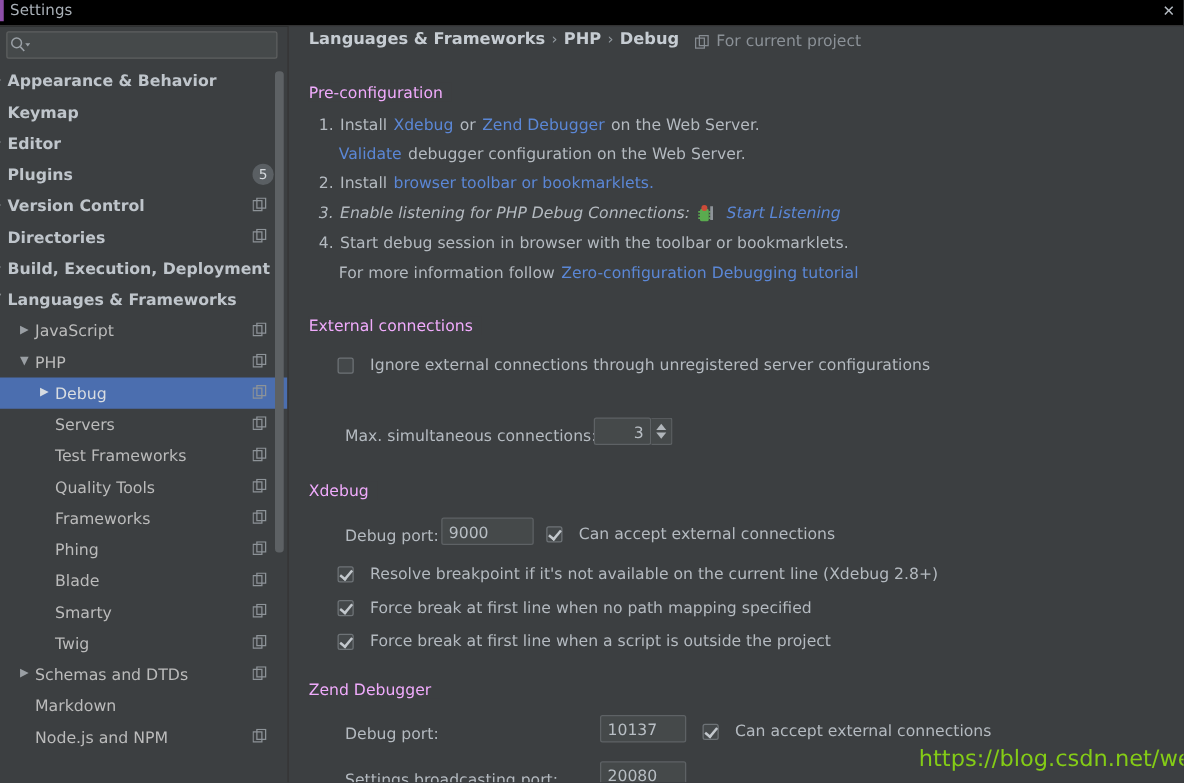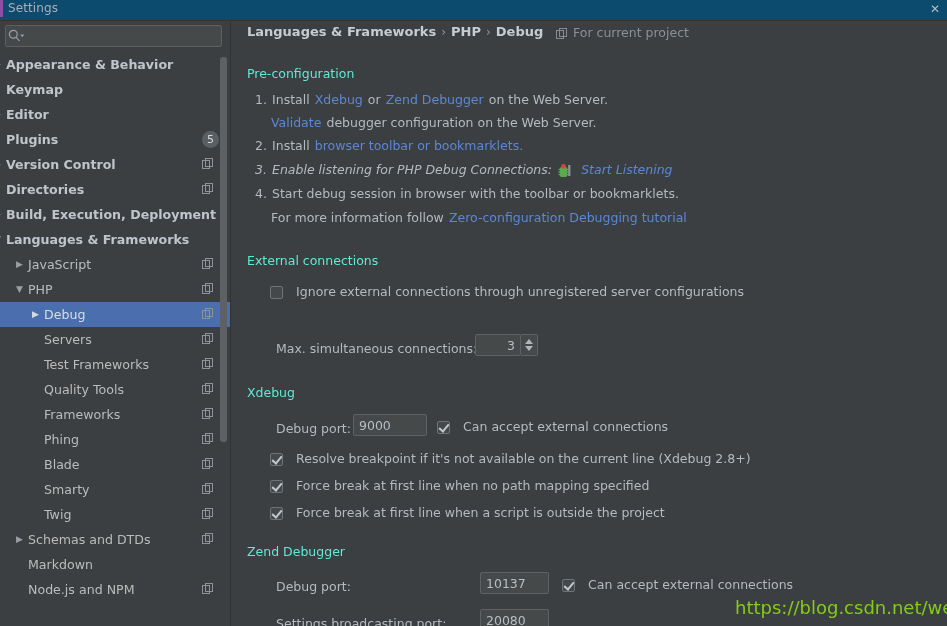--- a/index.html
+++ b/index.html
@@ -15,21 +15,21 @@
     position: relative;
     width: 947px; height: 626px;
     background: #3c3f41;
     overflow: hidden;
   }
 
   
   .titlebar {
     position: absolute; left: 0; top: 0;
     width: 947px; height: 21px;
-    background: #0c4a6e;
+    background: #000000;
     border-bottom: 1px solid #323232;
   }
   .title-accent {
     position: absolute; left: 0; top: 0;
     width: 3px; height: 17px;
     background: #8d4ea8;
   }
   .title-text {
     position: absolute; left: 8px; top: 1px;
     font-size: 12px; color: #a9b0b7;
@@ -159,21 +159,21 @@
   }
   .fp-text { position: absolute; left: 17px; top: 0; white-space: nowrap; }
 
   
   .section {
     position: absolute; left: 16px;
     width: 684px; height: 16px;
   }
   .section-title {
     position: absolute; left: 0; top: 0;
-    font-size: 12.5px; color: #5eead4;
+    font-size: 12.5px; color: #f0abfc;
     white-space: nowrap;
     background: #3c3f41;
     padding-right: 7px;
   }
   .section-rule {
     position: absolute; left: 0; right: 0; top: 8px;
     height: 1px; background: #4e5254; z-index: -1;
   }
 
   .row { position: absolute; white-space: nowrap; }

